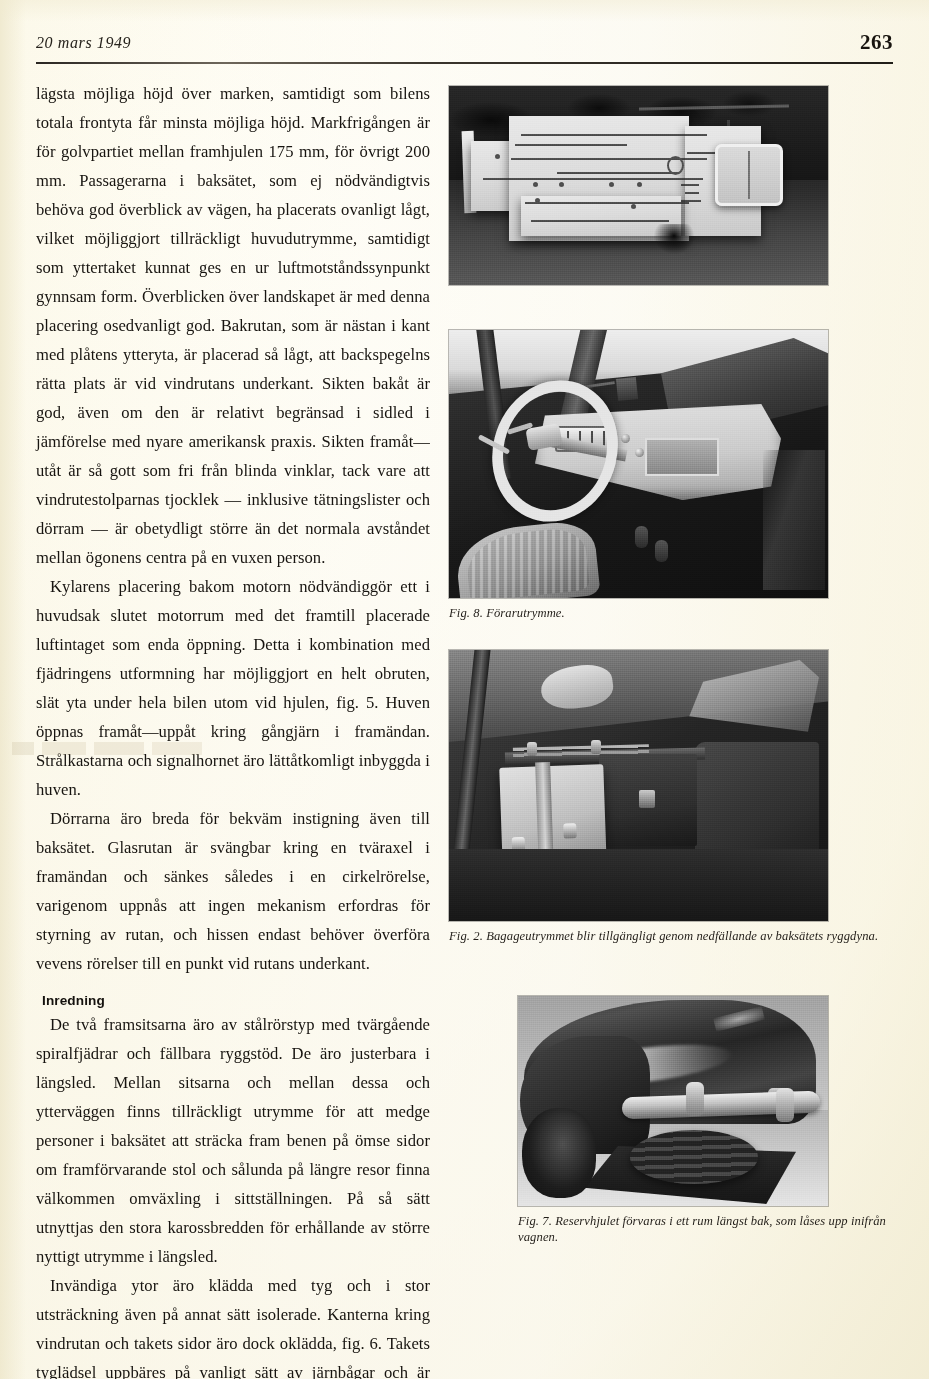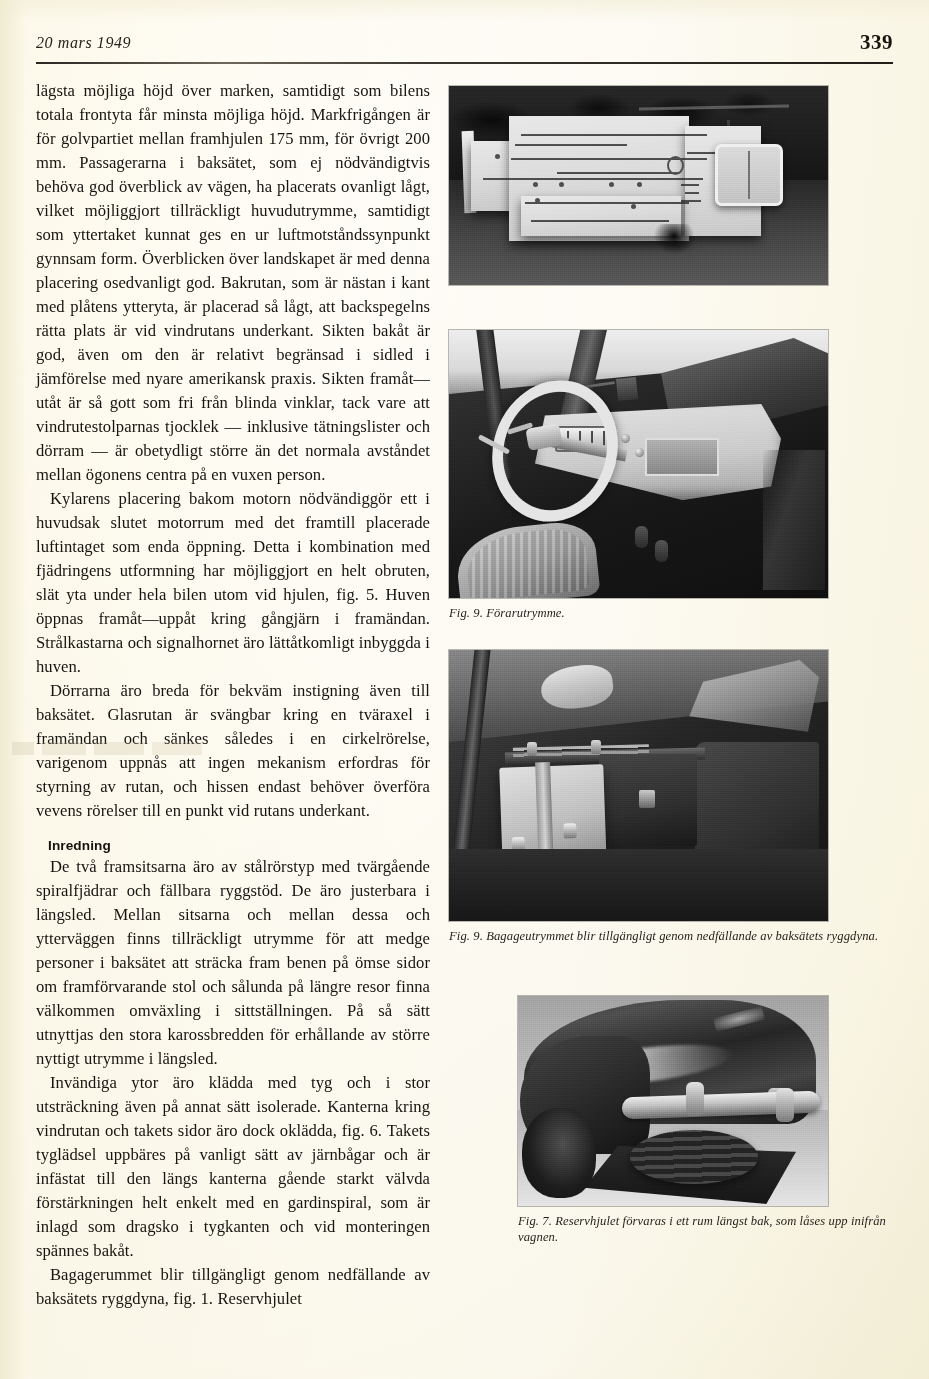--- a/index.html
+++ b/index.html
@@ -76,31 +76,31 @@
   
   .col-left {
     position: absolute;
     left: 36px;
     top: 79px;
     width: 394px;
   }
   .col-left p {
     margin: 0;
     font-size: 16.6px;
-    line-height: 24px;
+    line-height: 29px;
     text-align: justify;
     text-justify: inter-word;
     color: #171410;
     letter-spacing: 0.05px;
     word-spacing: 0.2px;
     hyphens: manual;
   }
   .col-left p.indent { text-indent: 14px; }
   .subhead {
-    margin: 15px 0 2px 12px;
+    margin: 15px 0 2px 6px;
     font-family: "Liberation Sans", "DejaVu Sans", sans-serif;
     font-size: 13.6px;
     font-weight: bold;
     letter-spacing: 0.1px;
     color: #15120e;
   }
   .ghost-line {
     position: absolute;
     left: 12px;
     top: 742px;
@@ -462,21 +462,21 @@
 </head>
 <body>
 
 <div class="page">
   <div class="paper-tint"></div>
   <div class="scan-edge-left"></div>
   <div class="scan-edge-top"></div>
 
   <div class="runhead">
     <div class="runhead-date">20 mars 1949</div>
-    <div class="runhead-page">339</div>
+    <div class="runhead-page">263</div>
     <div class="runhead-rule"></div>
   </div>
 
   <div class="col-left">
     <p>lägsta möjliga höjd över marken, samtidigt som bilens totala frontyta får minsta möjliga höjd. Markfrigången är för golvpartiet mellan framhjulen 175 mm, för övrigt 200 mm. Passagerarna i baksätet, som ej nödvändigtvis behöva god överblick av vägen, ha placerats ovanligt lågt, vilket möjliggjort tillräckligt huvudutrymme, samtidigt som yttertaket kunnat ges en ur luftmotståndssynpunkt gynnsam form. Överblicken över landskapet är med denna placering osedvanligt god. Bakrutan, som är nästan i kant med plåtens ytteryta, är placerad så lågt, att backspegelns rätta plats är vid vindrutans underkant. Sikten bakåt är god, även om den är relativt begränsad i sidled i jämförelse med nyare amerikansk praxis. Sikten framåt—utåt är så gott som fri från blinda vinklar, tack vare att vindrutestolparnas tjocklek — inklusive tätningslister och dörram — är obetydligt större än det normala avståndet mellan ögonens centra på en vuxen person.</p>
     <p class="indent">Kylarens placering bakom motorn nödvändiggör ett i huvudsak slutet motorrum med det framtill placerade luftintaget som enda öppning. Detta i kombination med fjädringens utformning har möjliggjort en helt obruten, slät yta under hela bilen utom vid hjulen, fig. 5. Huven öppnas framåt—uppåt kring gångjärn i framändan. Strålkastarna och signalhornet äro lättåtkomligt inbyggda i huven.</p>
     <p class="indent">Dörrarna äro breda för bekväm instigning även till baksätet. Glasrutan är svängbar kring en tväraxel i framändan och sänkes således i en cirkelrörelse, varigenom uppnås att ingen mekanism erfordras för styrning av rutan, och hissen endast behöver överföra vevens rörelser till en punkt vid rutans underkant.</p>
     <div class="subhead">Inredning</div>
     <p class="indent">De två framsitsarna äro av stålrörstyp med tvärgående spiralfjädrar och fällbara ryggstöd. De äro justerbara i längsled. Mellan sitsarna och mellan dessa och ytterväggen finns tillräckligt utrymme för att medge personer i baksätet att sträcka fram benen på ömse sidor om framförvarande stol och sålunda på längre resor finna välkommen omväxling i sittställningen. På så sätt utnyttjas den stora karossbredden för erhållande av större nyttigt utrymme i längsled.</p>
     <p class="indent">Invändiga ytor äro klädda med tyg och i stor utsträckning även på annat sätt isolerade. Kanterna kring vindrutan och takets sidor äro dock oklädda, fig. 6. Takets tyglädsel uppbäres på vanligt sätt av järnbågar och är infästat till den längs kanterna gående starkt välvda förstärkningen helt enkelt med en gardinspiral, som är inlagd som dragsko i tygkanten och vid monteringen spännes bakåt.</p>
@@ -549,21 +549,21 @@
         <div class="f6-column"></div>
         <div class="f6-wheel"></div>
         <div class="f6-hub"></div>
         <div class="f6-stalk"></div>
         <div class="f6-stalk2"></div>
         <div class="f6-pedal" style="left:186px; top:196px;"></div>
         <div class="f6-pedal" style="left:206px; top:210px;"></div>
         <div class="f6-seat"></div>
         <div class="f6-dsill"></div>
       </div>
-      <div class="caption">Fig. 9. Förarutrymme.</div>
+      <div class="caption">Fig. 8. Förarutrymme.</div>
     </div>
 
     <div class="figure" style="left:6px; top:571px;">
       <div class="photo fig7-photo">
         <div class="f7-bg"></div>
         <div class="f7-roof"></div>
         <div class="f7-smallwin"></div>
         <div class="f7-rearwin"></div>
         <div class="f7-pillar"></div>
         <div class="f7-seatback"></div>
@@ -574,21 +574,21 @@
         <div class="f7-case-b">
           <span class="latch"></span>
         </div>
         <div class="f7-case-a">
           <span class="strap"></span>
           <span class="latch" style="left:10px; top:70px;"></span>
           <span class="latch" style="left:62px; top:58px;"></span>
         </div>
         <div class="f7-floor"></div>
       </div>
-      <div class="caption">Fig. 9. Bagageutrymmet blir tillgängligt genom nedfällande av baksätets ryggdyna.</div>
+      <div class="caption">Fig. 2. Bagageutrymmet blir tillgängligt genom nedfällande av baksätets ryggdyna.</div>
     </div>
 
     <div class="figure" style="left:75px; top:917px;">
       <div class="photo fig8-photo">
         <div class="f8-bg"></div>
         <div class="f8-ground"></div>
         <div class="f8-body"></div>
         <div class="f8-lidseam"></div>
         <div class="f8-highlight"></div>
         <div class="f8-fender"></div>

